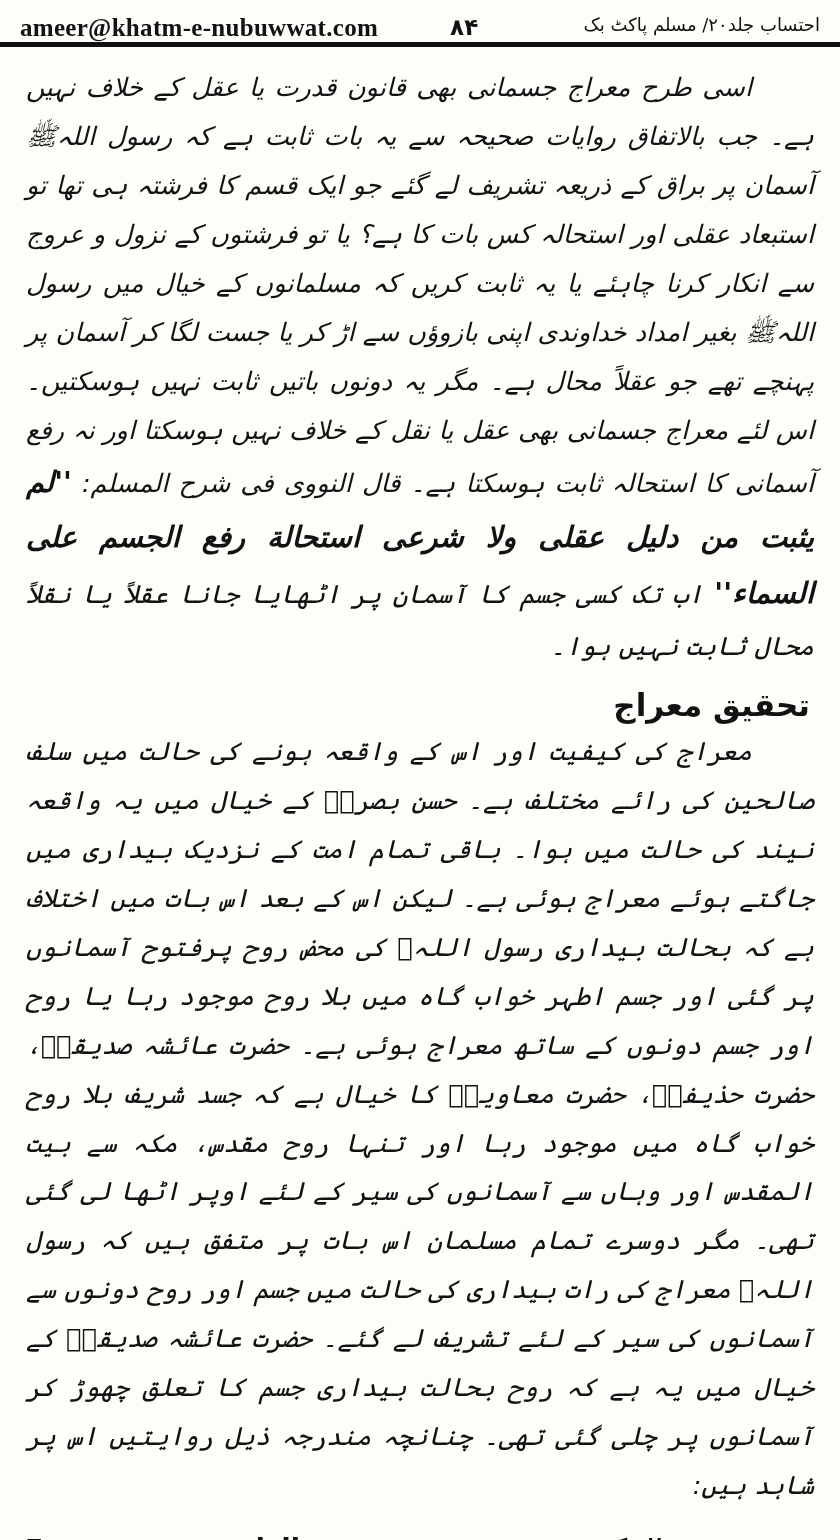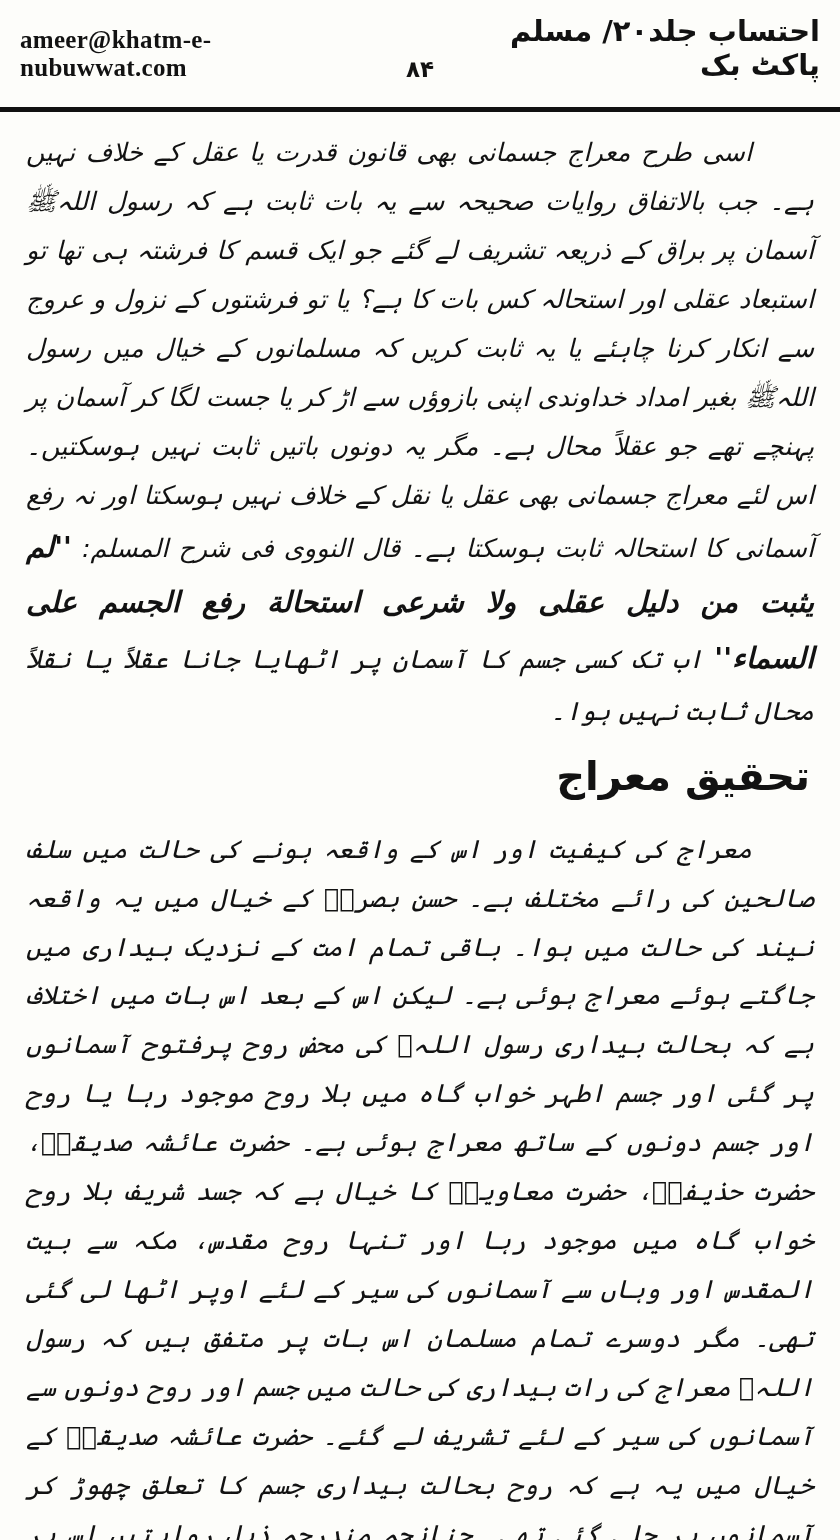--- a/index.html
+++ b/index.html
@@ -13,41 +13,41 @@
     color: #121212;
     display: flex;
     flex-direction: column;
     overflow: hidden;
     font-family: "DejaVu Sans", sans-serif;
   }
 
   
   .page-header {
     display: flex;
-    align-items: flex-end;
-    padding: 14px 20px 25px 20px;
+    align-items: flex-start;
+    padding: 14px 20px 0 20px;
     border-radius: 12px;
   }
   .email {
     font-family: "Liberation Serif", "DejaVu Serif", serif;
     font-weight: bold;
     font-size: 25px;
     letter-spacing: 0.3px;
     direction: ltr;
   }
   .header-page-num {
     font-size: 23px;
     font-weight: bold;
     margin-left: 72px;
   }
   .header-spacer { flex: 1; }
   .book-title {
     direction: rtl;
-    font-size: 29px;
-    font-weight: bold;
+    font-size: 18px;
+    font-weight: normal;
   }
   .header-rule {
     height: 8px;
     border-top: 4px solid #111;
     border-bottom: 1px solid #111;
     margin: 0;
   }
 
   
   .content {
@@ -61,24 +61,24 @@
     line-height: 1.92;
     text-indent: 62px;
     margin-bottom: 6px;
     font-style: italic;
   }
   .arabic-quote {
     font-weight: bold;
     font-size: 29px;
   }
   .section-heading {
-    font-size: 40px;
+    font-size: 31px;
     font-weight: bold;
     text-align: right;
-    margin: 14px 4px 23px 0;
+    margin: 14px 4px 2px 0;
     line-height: 1.3;
   }
   .quotation-item {
     font-size: 27px;
     font-weight: bold;
     line-height: 1.85;
     text-align: justify;
     margin-top: 14px;
   }
   .item-number {

